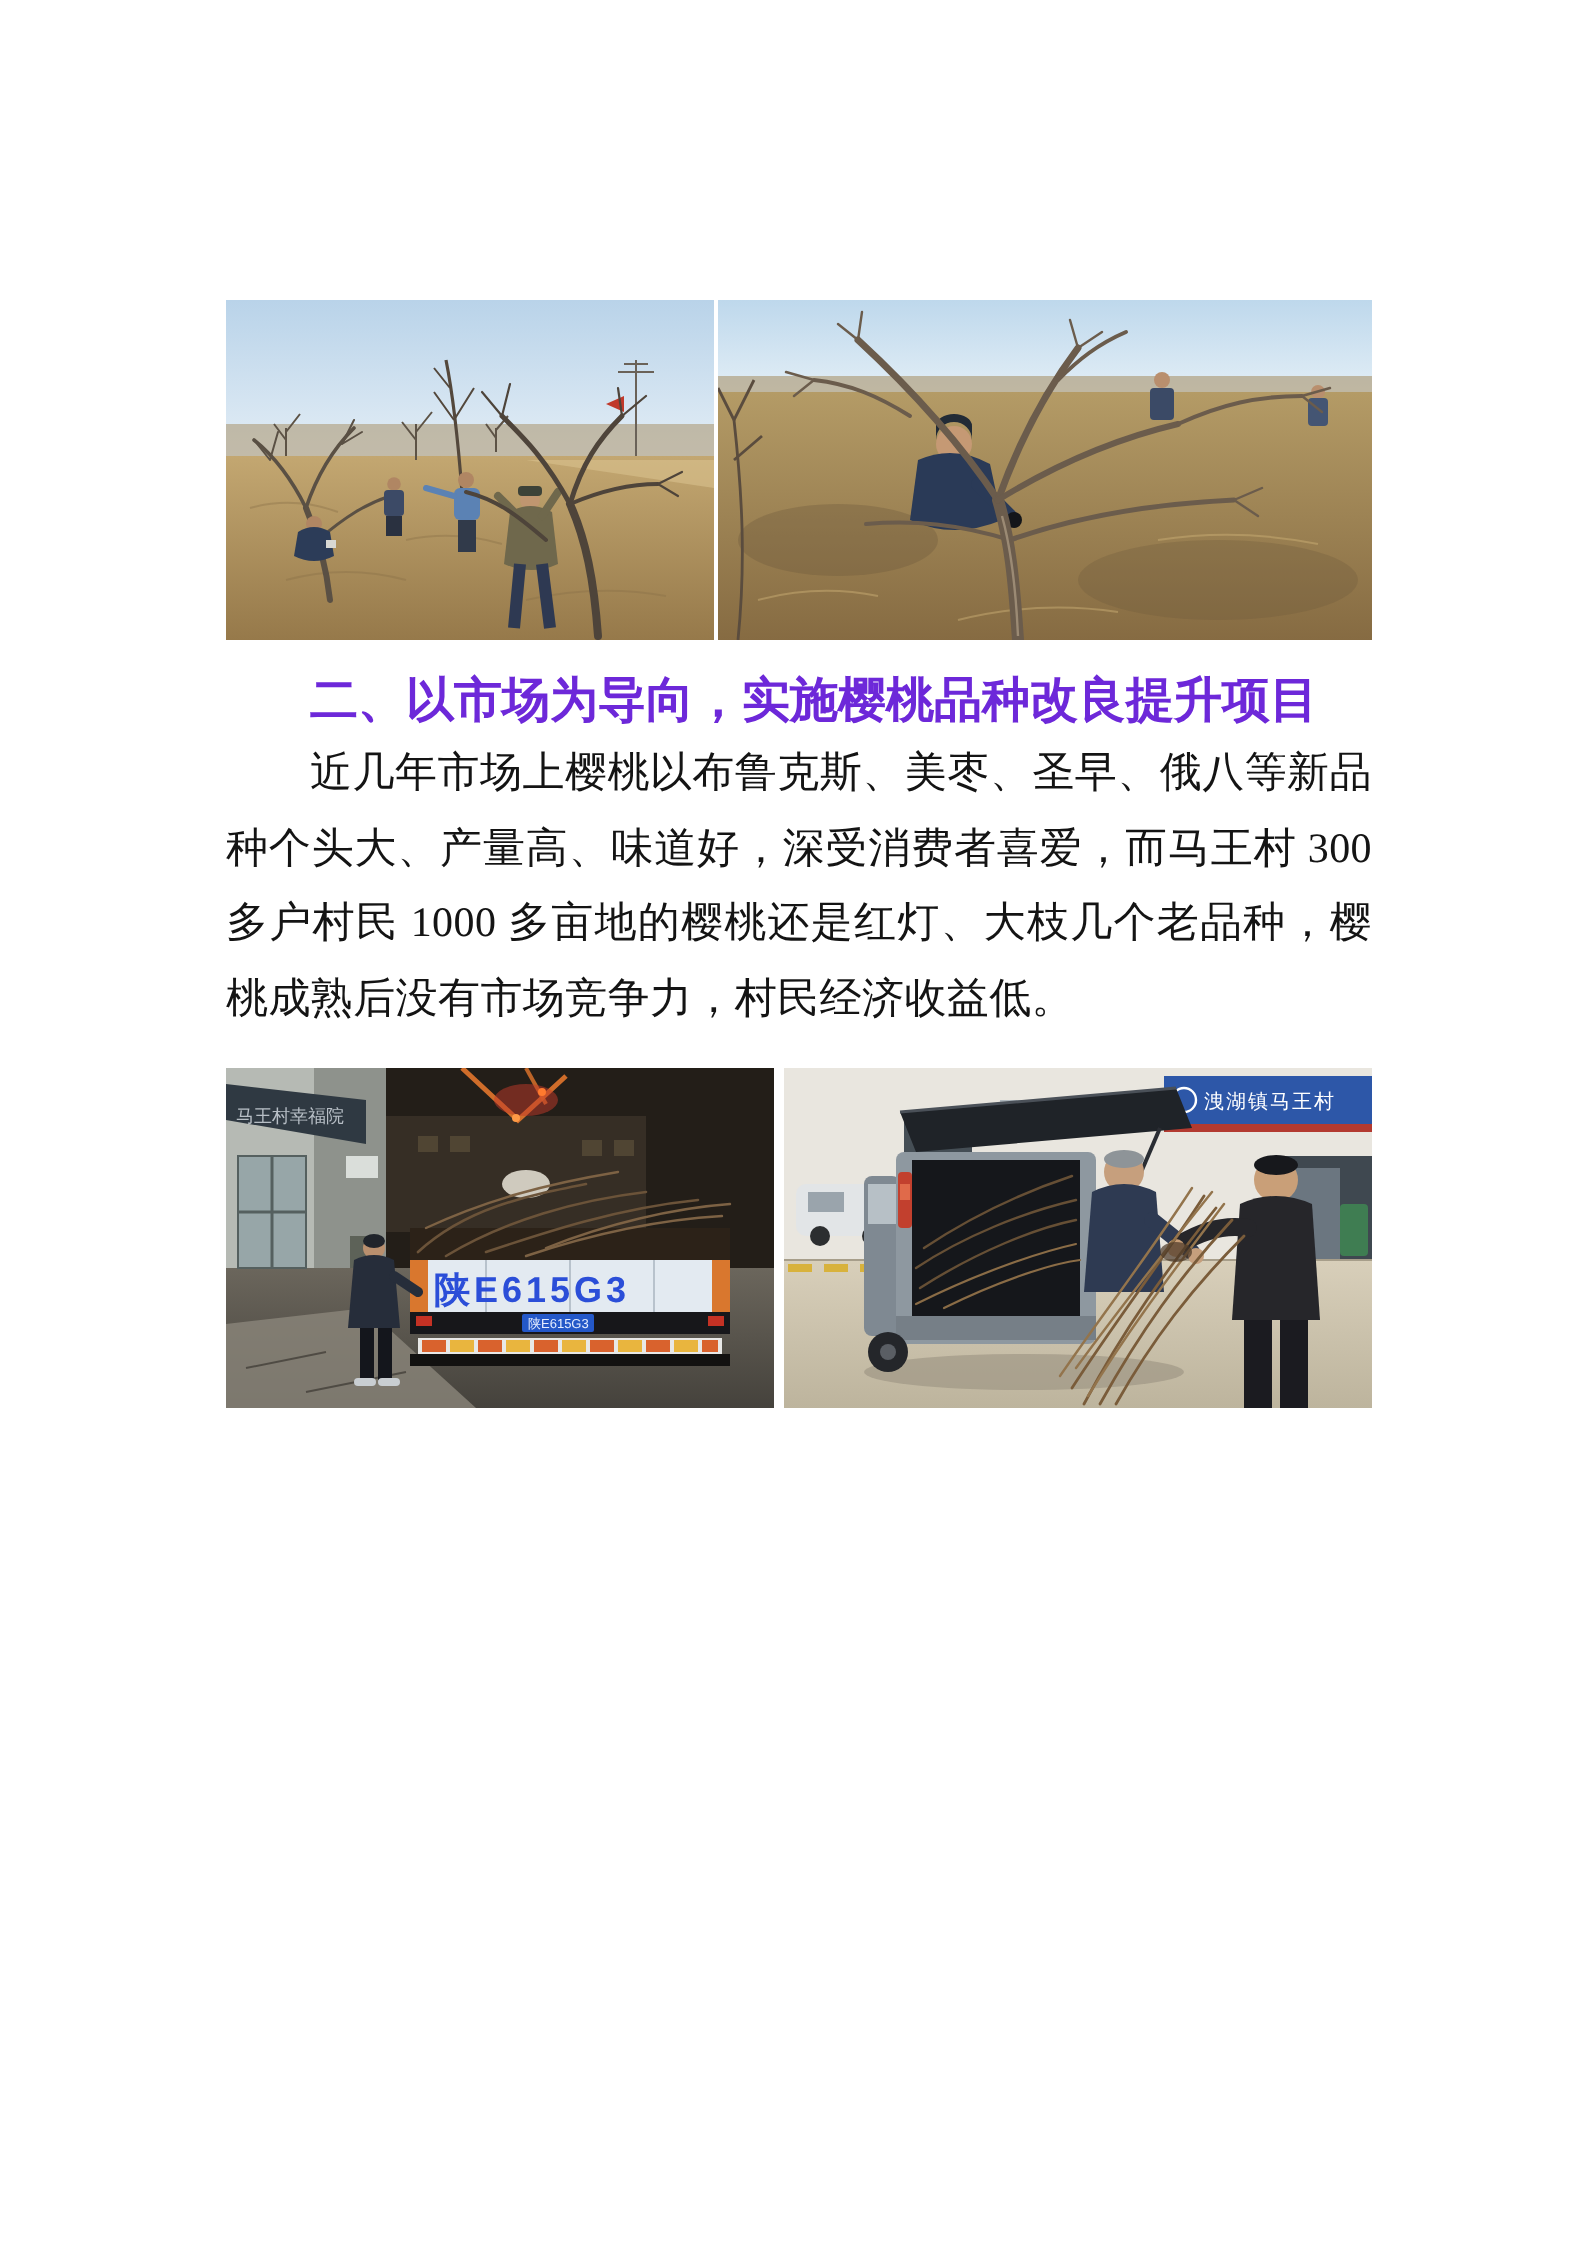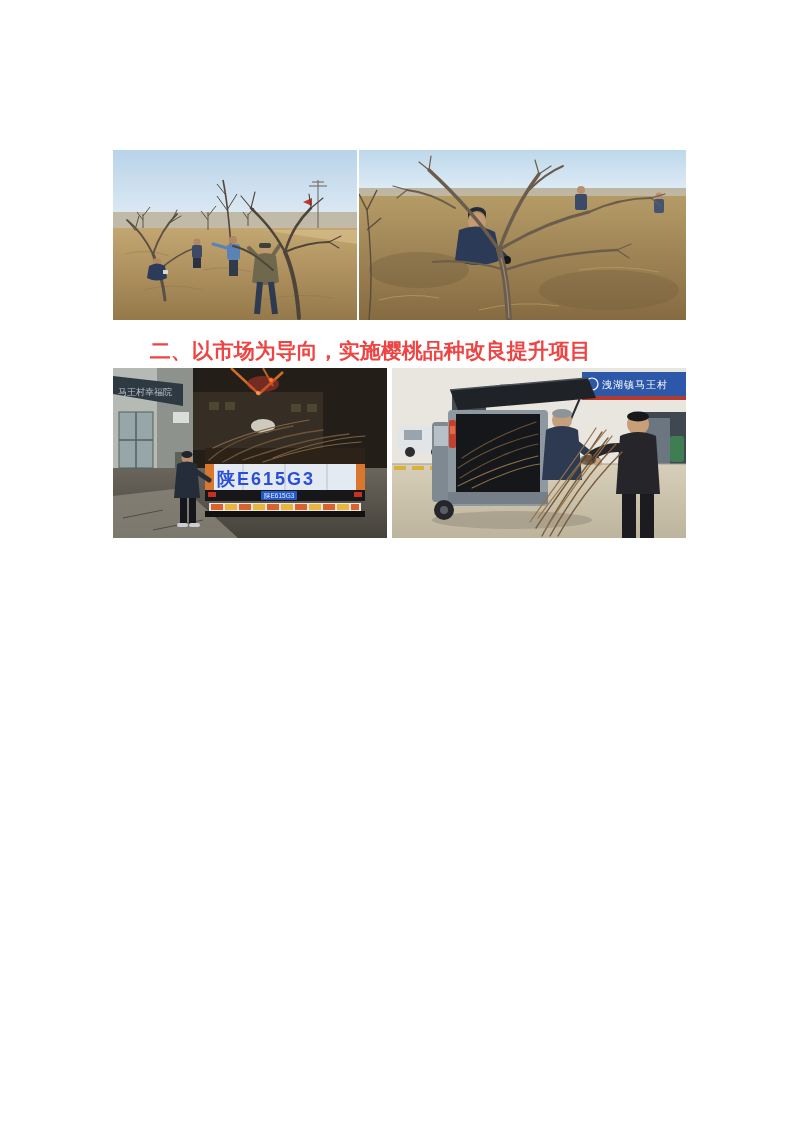--- a/index.html
+++ b/index.html
@@ -7,27 +7,27 @@
     position:relative;
     width:794px;height:1123px;
     margin:0 auto;
     background:#ffffff;
     box-sizing:border-box;
     padding:150px 108px 0 113px;
     overflow:hidden;
   }
   .photo-row{display:flex;height:170px;}
   .photo-row.top{gap:2px;}
-  .photo-row.bottom{gap:5px;margin-top:0;}
+  .photo-row.bottom{gap:5px;margin-top:16px;}
   svg.ph{display:block;height:170px;flex:none;}
   .ph-tl{width:244px;} .ph-tr{width:327px;}
   .ph-bl{width:274px;} .ph-br{width:294px;}
   h2.heading{
     font-family:"Liberation Sans","DejaVu Sans",sans-serif;
-    font-size:21px;line-height:30px;font-weight:bold;color:#ef4444;
+    font-size:24px;line-height:30px;font-weight:bold;color:#6d28d9;
     margin:16px 0 2px 0;text-indent:1.75em;
     white-space:nowrap;
   }
   p.body{
     font-family:"Liberation Serif","DejaVu Serif",serif;
     font-size:21px;line-height:37.5px;color:#141414;
     text-align:justify;text-indent:2em;
     margin:0;letter-spacing:0.2px;
   }
 </style>
@@ -167,20 +167,21 @@
         <path d="M230,62 C252,52 270,48 292,48" stroke-width="2"></path>
         <path d="M146,120 C120,112 98,110 74,112" stroke-width="2"></path>
         <path d="M70,20 l-10,-8 m10,8 l2,-14 M180,24 l-4,-14 m4,14 l12,-8 M258,100 l14,-6 m-14,6 l12,8 M292,48 l14,-4 m-14,4 l10,8 M48,40 l-14,-4 m14,4 l-10,8" stroke-width="1.2"></path>
       </g>
       <path d="M150,168 C149,146 147,126 142,108" stroke="#9b8a74" stroke-width="1.2" fill="none"></path>
     </svg>
   </div>
 
   <h2 class="heading">二、以市场为导向，实施樱桃品种改良提升项目</h2>
 
+  <p class="body">近几年市场上樱桃以布鲁克斯、美枣、圣早、俄八等新品种个头大、产量高、味道好，深受消费者喜爱，而马王村 300 多户村民 1000 多亩地的樱桃还是红灯、大枝几个老品种，樱桃成熟后没有市场竞争力，村民经济收益低。</p>
 
   <div class="photo-row bottom">
 
     <svg class="ph ph-bl" viewBox="0 0 274 170" preserveAspectRatio="none" role="img">
       <defs>
         <linearGradient id="gnd3" x1="0" y1="0" x2="0" y2="1">
           <stop offset="0" stop-color="#6b665c"></stop>
             <stop offset="1" stop-color="#45423c"></stop>
         </linearGradient>
       </defs>

